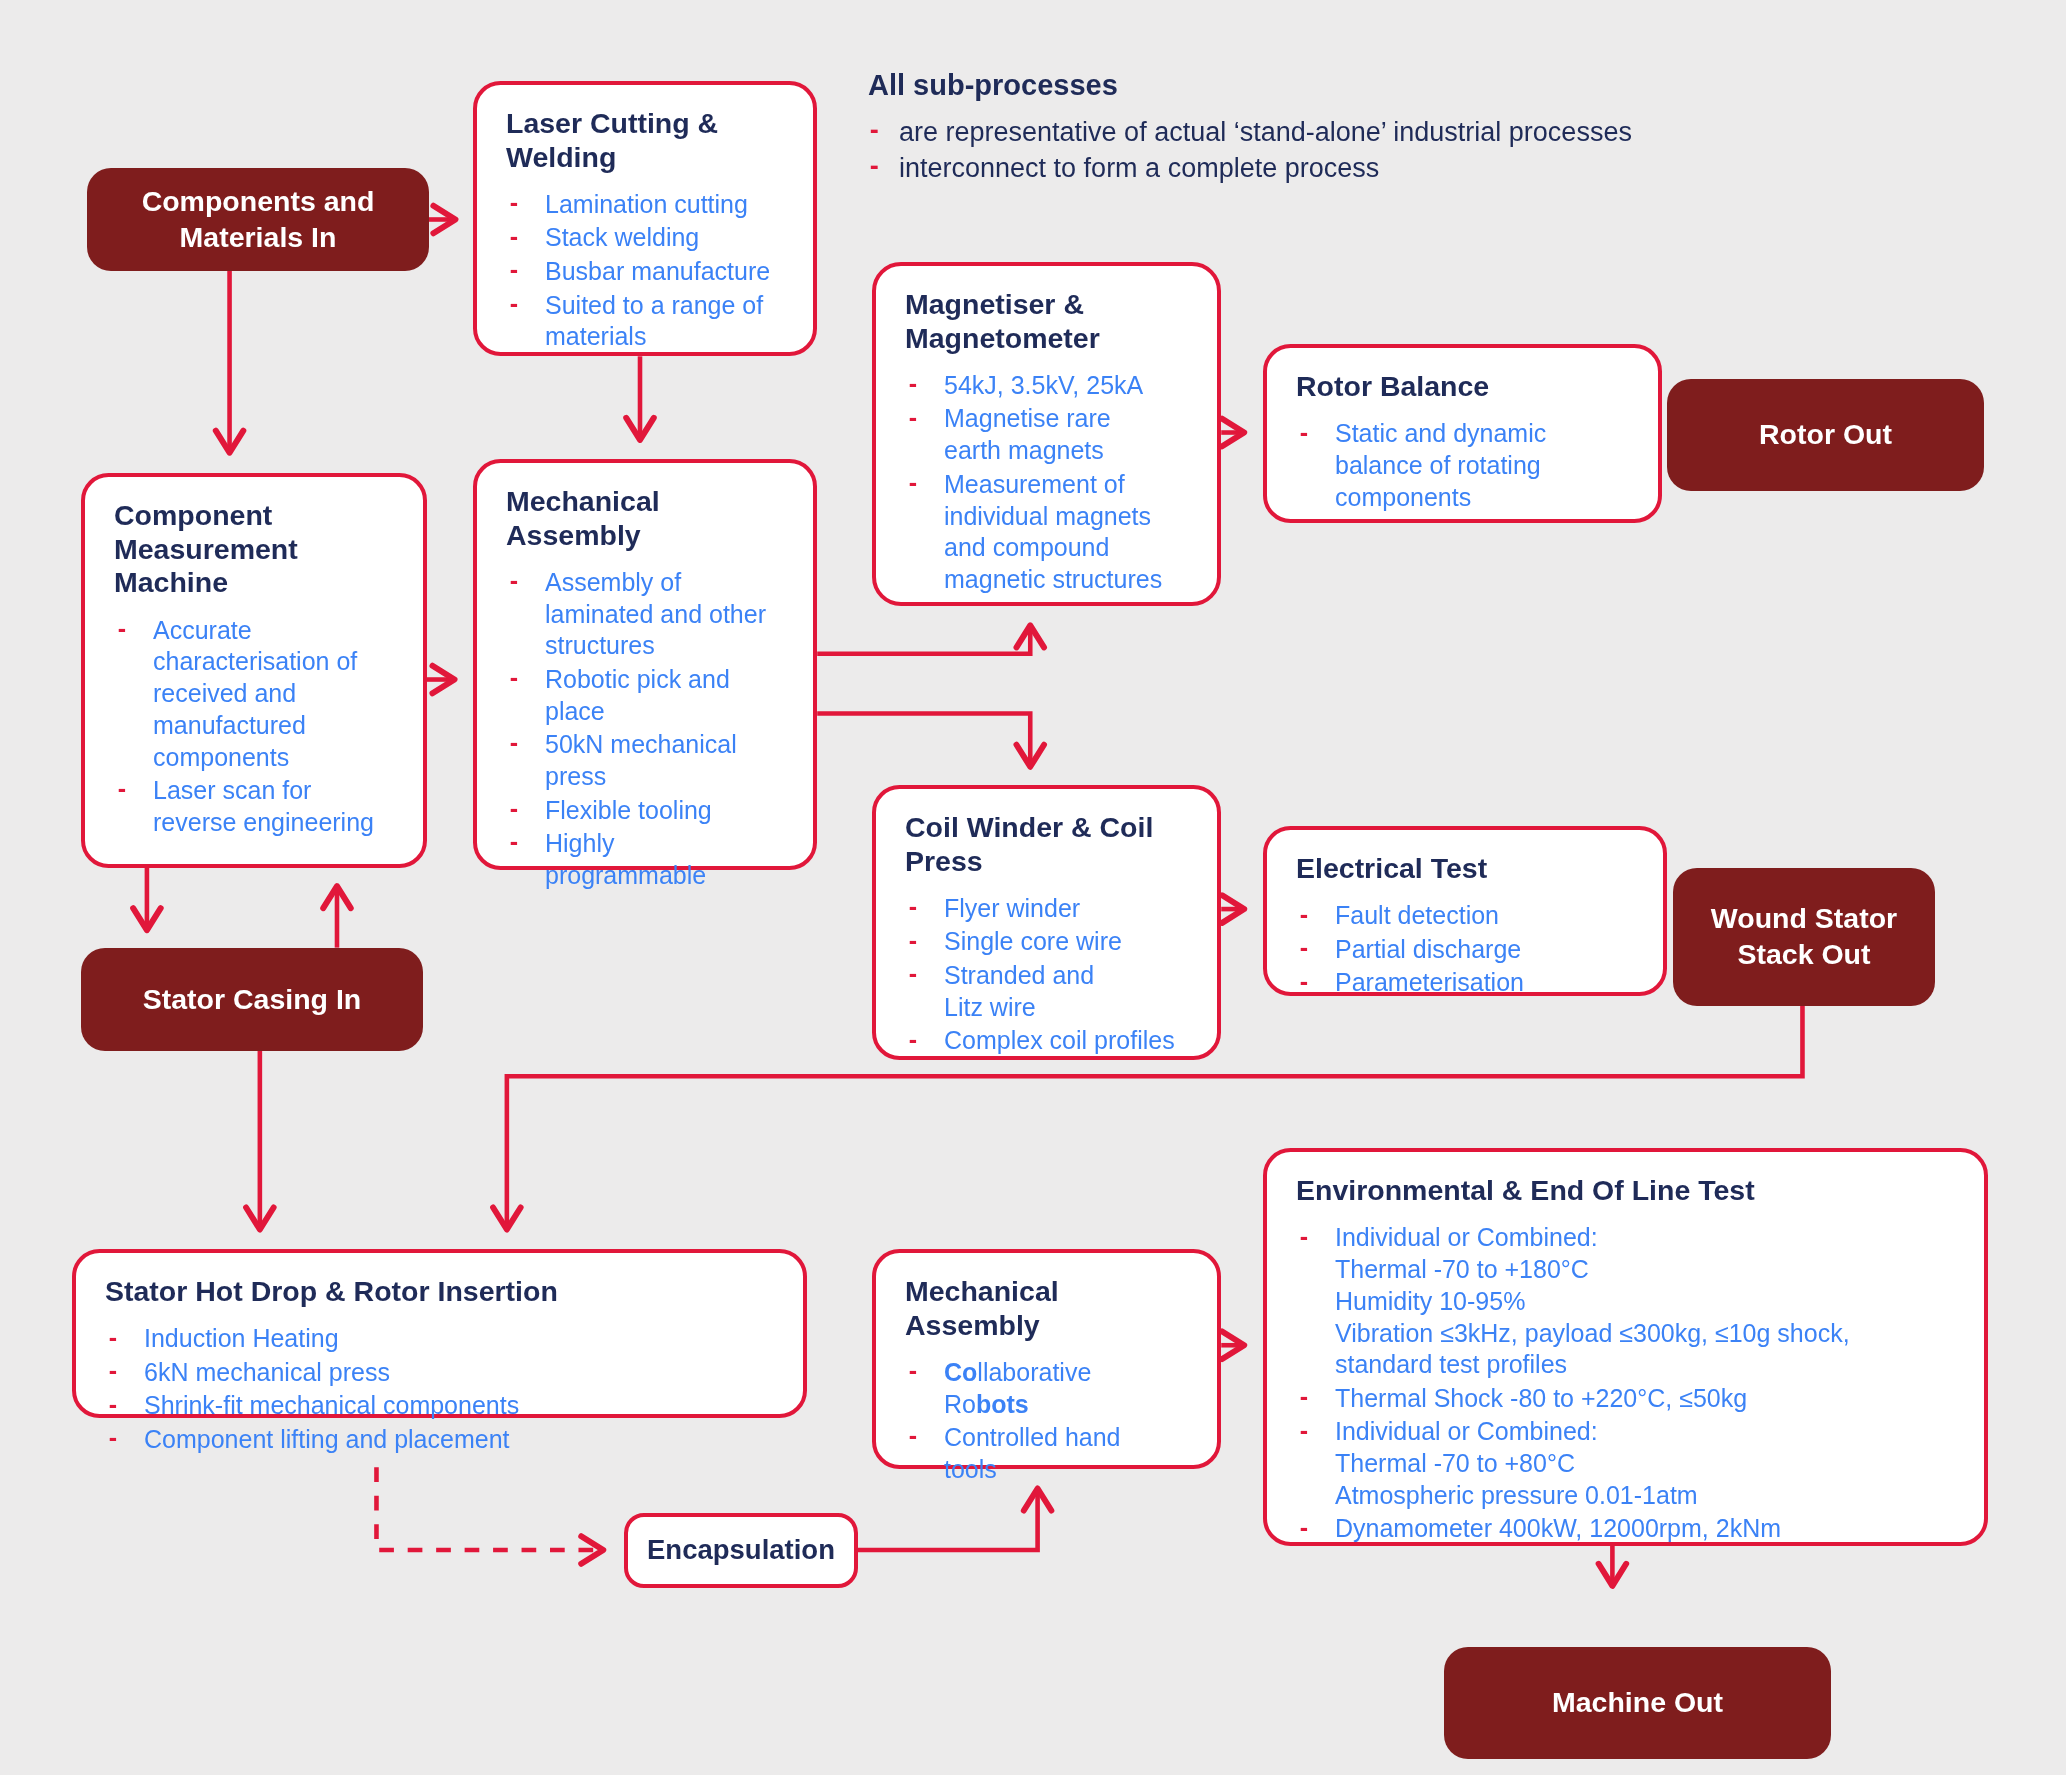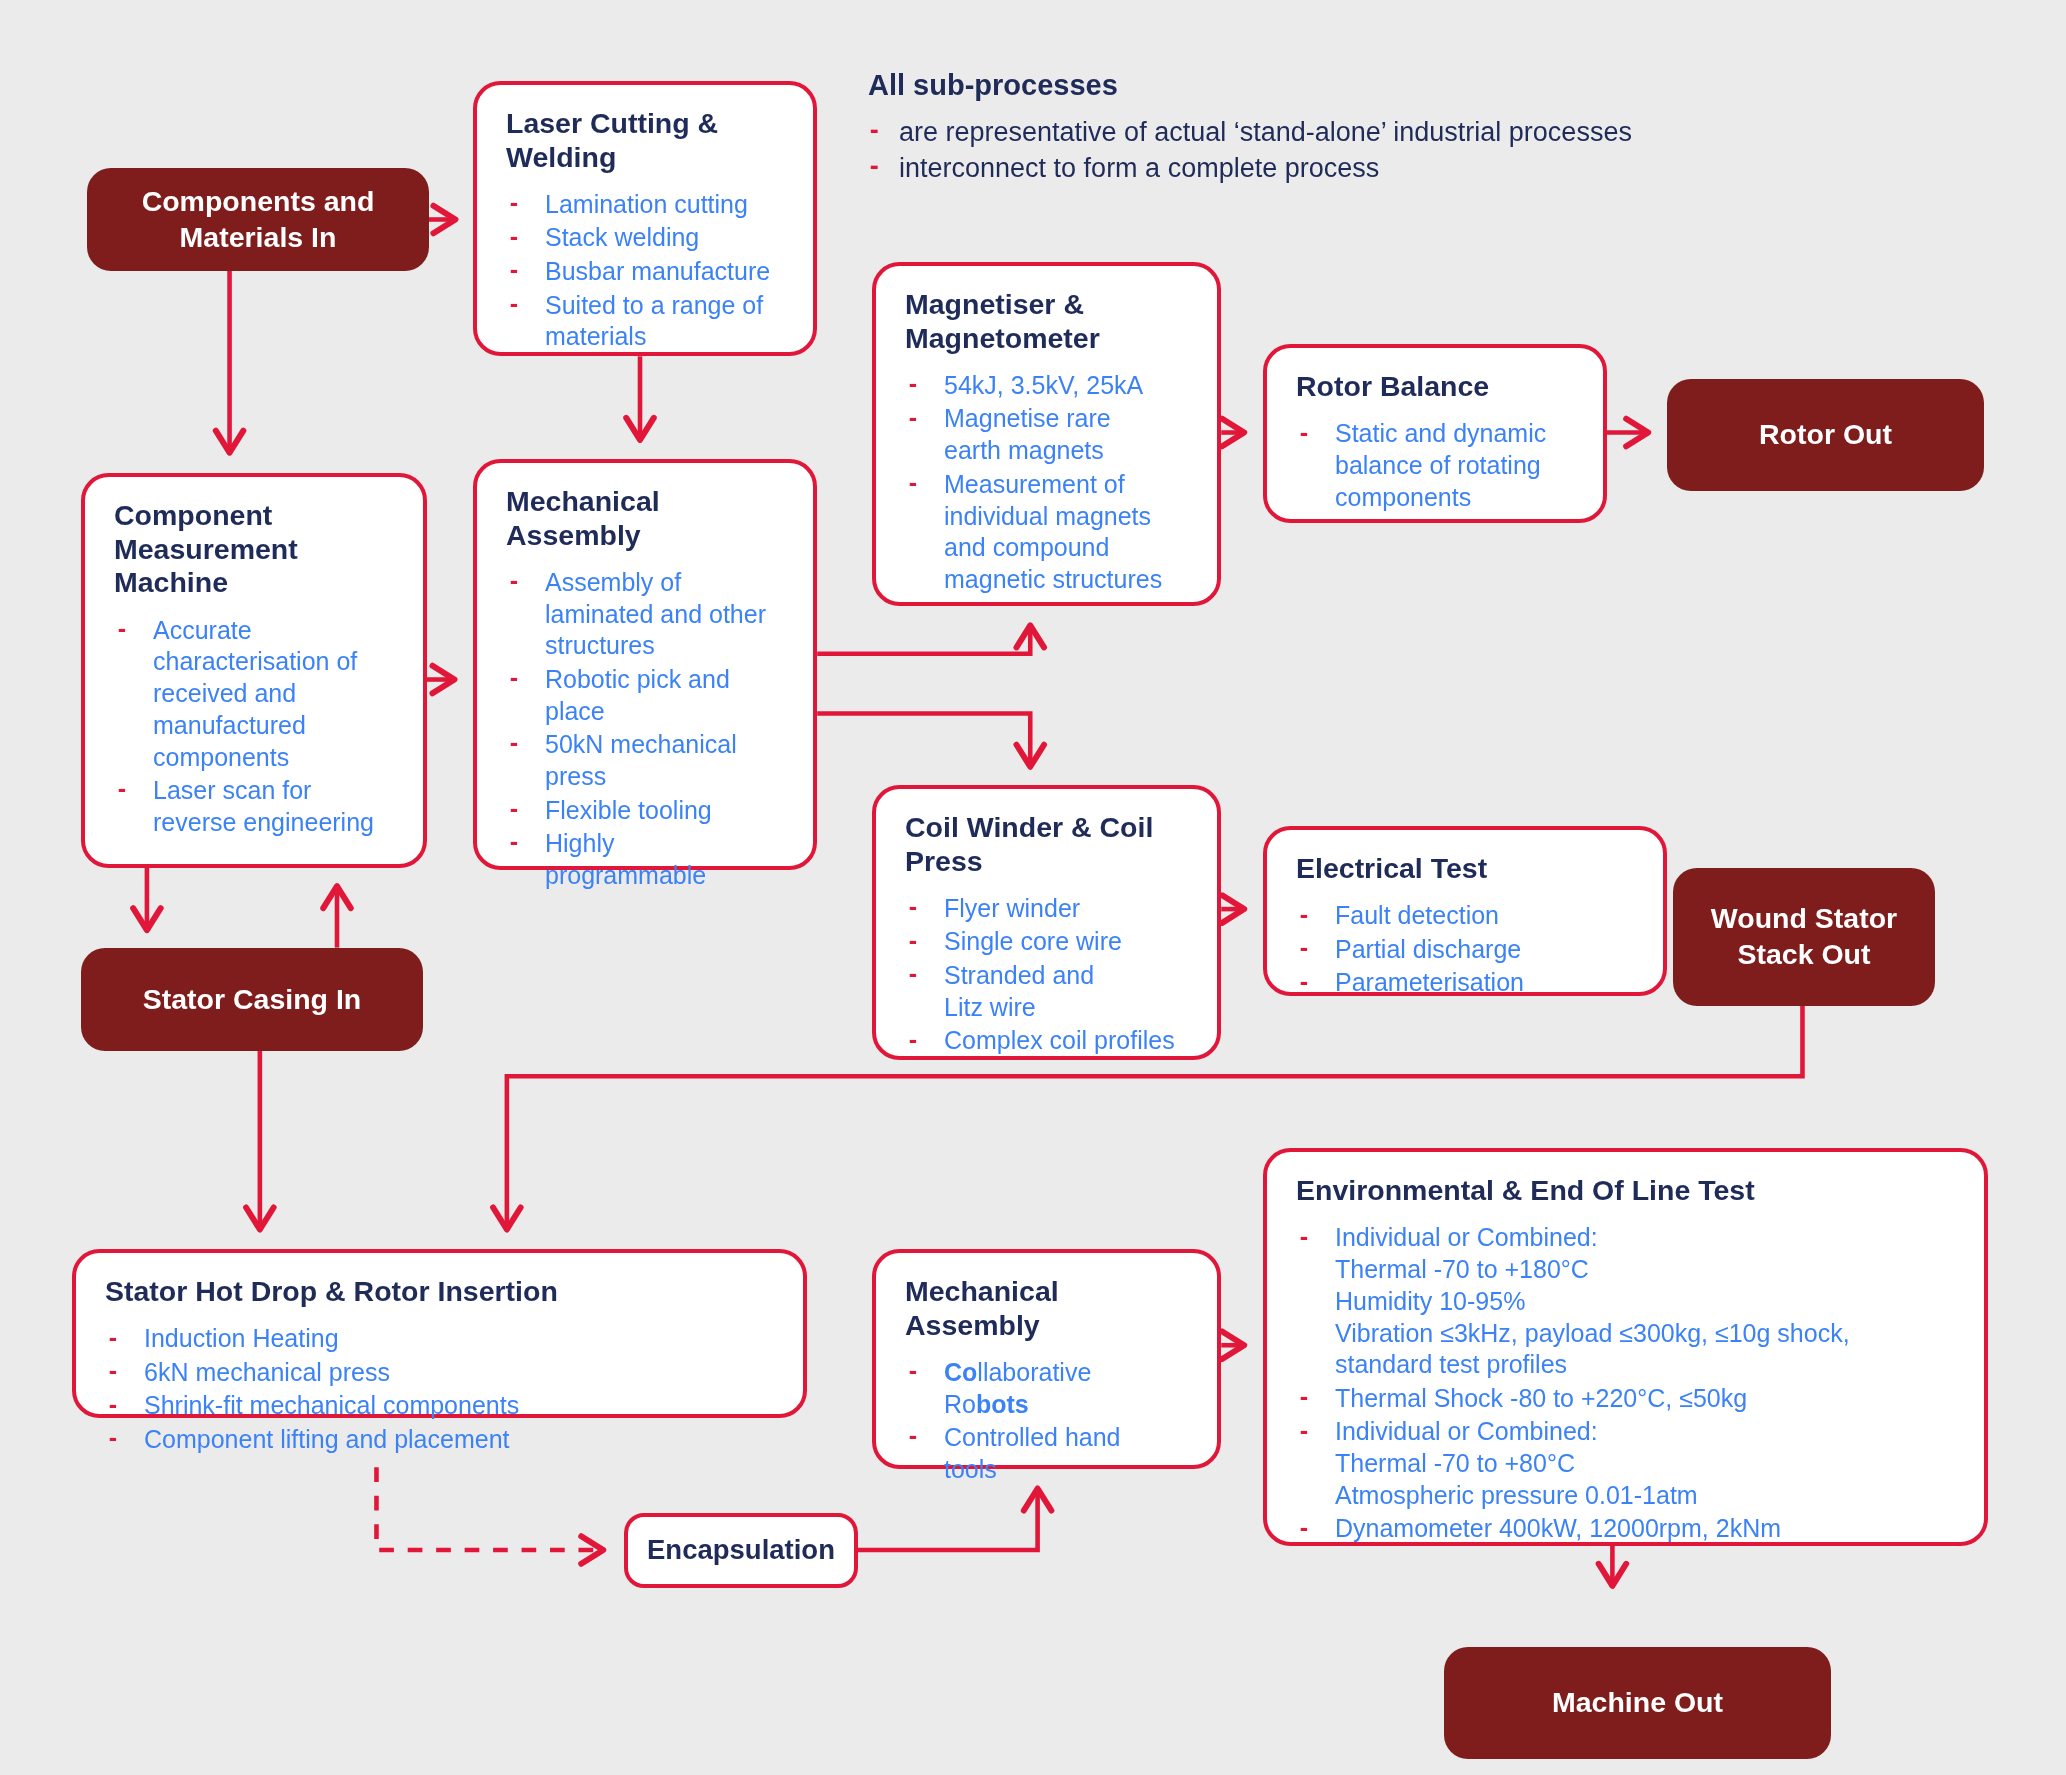--- a/index.html
+++ b/index.html
@@ -78,35 +78,35 @@
 Welding</h3>
     <ul>
       <li>Lamination cutting</li>
       <li>Stack welding</li>
       <li>Busbar manufacture</li>
       <li>Suited to a range of
 materials</li>
     </ul>
   </div>
 
-  <div class="pbox" style="left:872px;top:262px;width:349px;height:344px;">
+  <div class="pbox" style="left:872px;top:262px;width:349px;height:344px;border-radius:29px;">
     <h3>Magnetiser &amp;
 Magnetometer</h3>
     <ul>
       <li>54kJ, 3.5kV, 25kA</li>
       <li>Magnetise rare
 earth magnets</li>
       <li>Measurement of
 individual magnets
 and compound
 magnetic structures</li>
     </ul>
   </div>
 
-  <div class="pbox" style="left:1263px;top:344px;width:344px;height:179px;">
+  <div class="pbox" style="left:1263px;top:344px;width:399px;height:179px;">
     <h3>Rotor Balance</h3>
     <ul>
       <li>Static and dynamic
 balance of rotating
 components</li>
     </ul>
   </div>
 
   <div class="rnode" style="left:1667px;top:379px;width:317px;height:112px;">Rotor Out</div>
 

